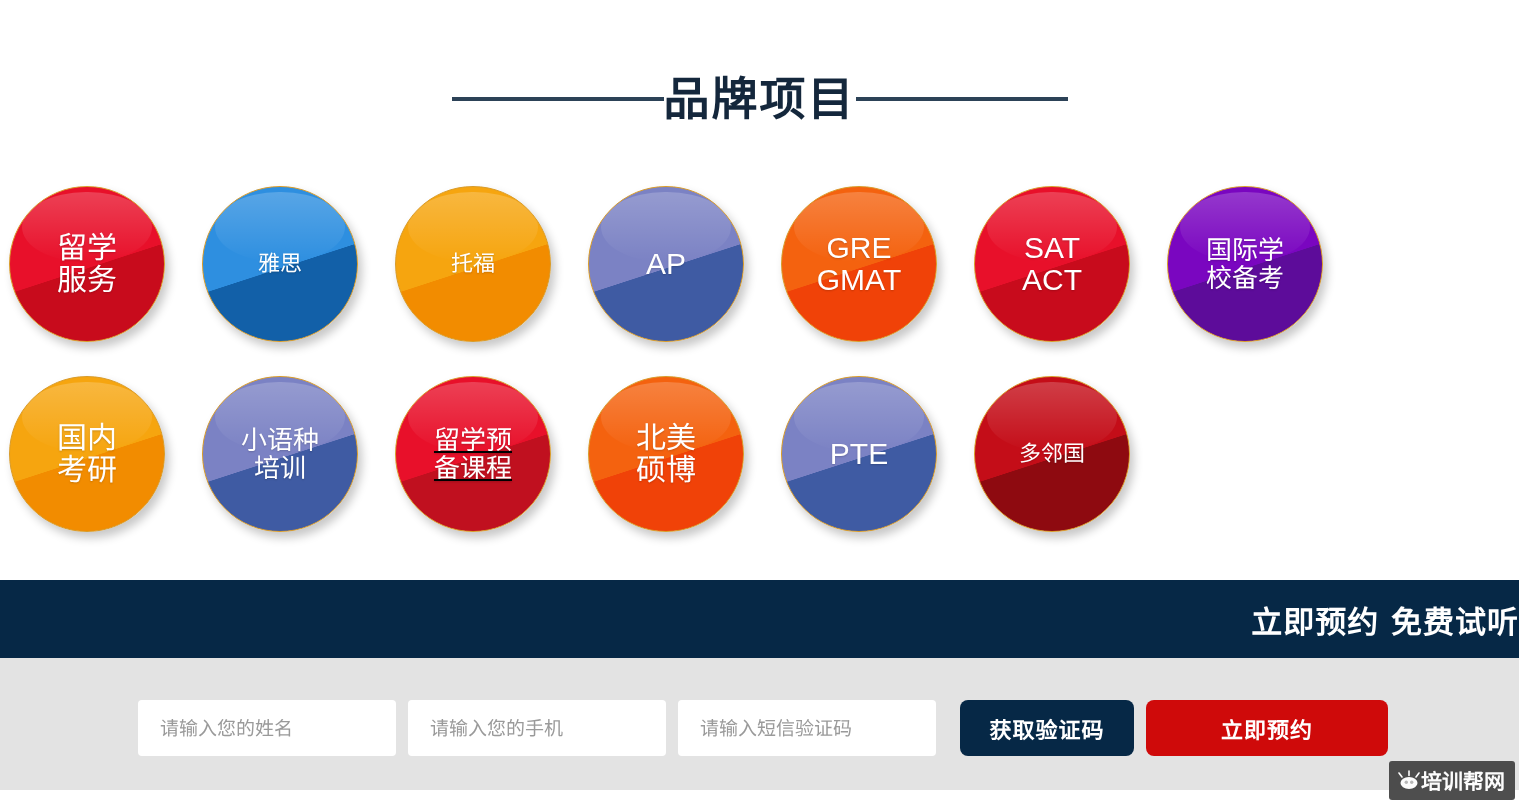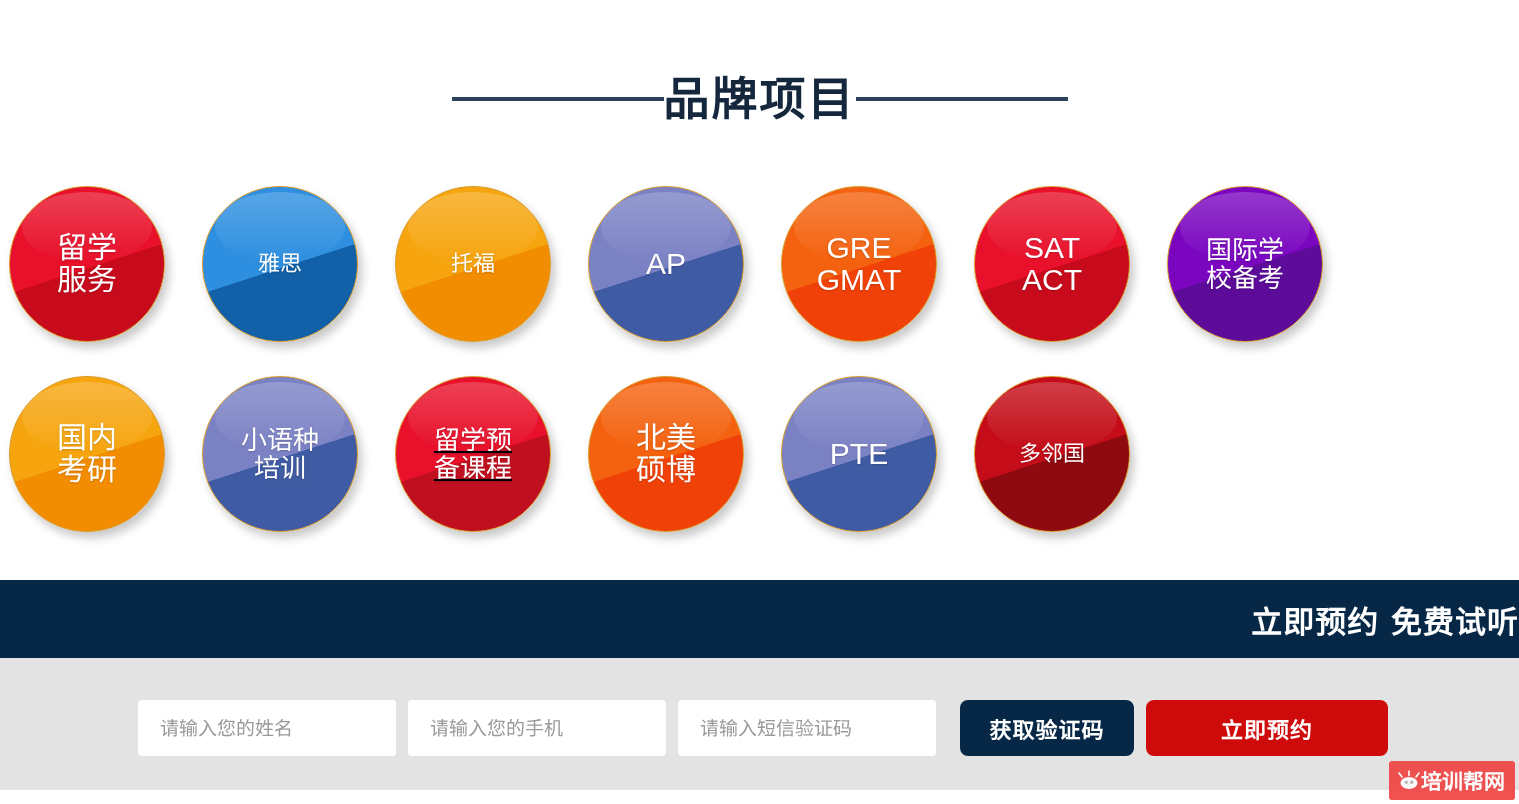--- a/index.html
+++ b/index.html
@@ -105,21 +105,21 @@
     font-family:"DejaVu Sans","Liberation Sans",sans-serif;
     letter-spacing:1px;
   }
   .btn-code{width:174px;background:#062846;margin-right:12px;margin-left:12px;}
   .btn-submit{width:242px;background:#cf0a0a;}
 
   
   .watermark{
     position:absolute;right:4px;bottom:4px;
     display:flex;align-items:center;gap:0;
-    background:#ef4444;color:#ffffff;
+    background:#404040;color:#ffffff;
     padding:4px 10px 5px 8px;border-radius:3px;
     font-size:21px;font-weight:bold;
     font-family:"DejaVu Sans","Liberation Sans",sans-serif;
     opacity:.92;
   }
   .watermark svg{display:block;}
 </style>
 </head>
 <body>
 

